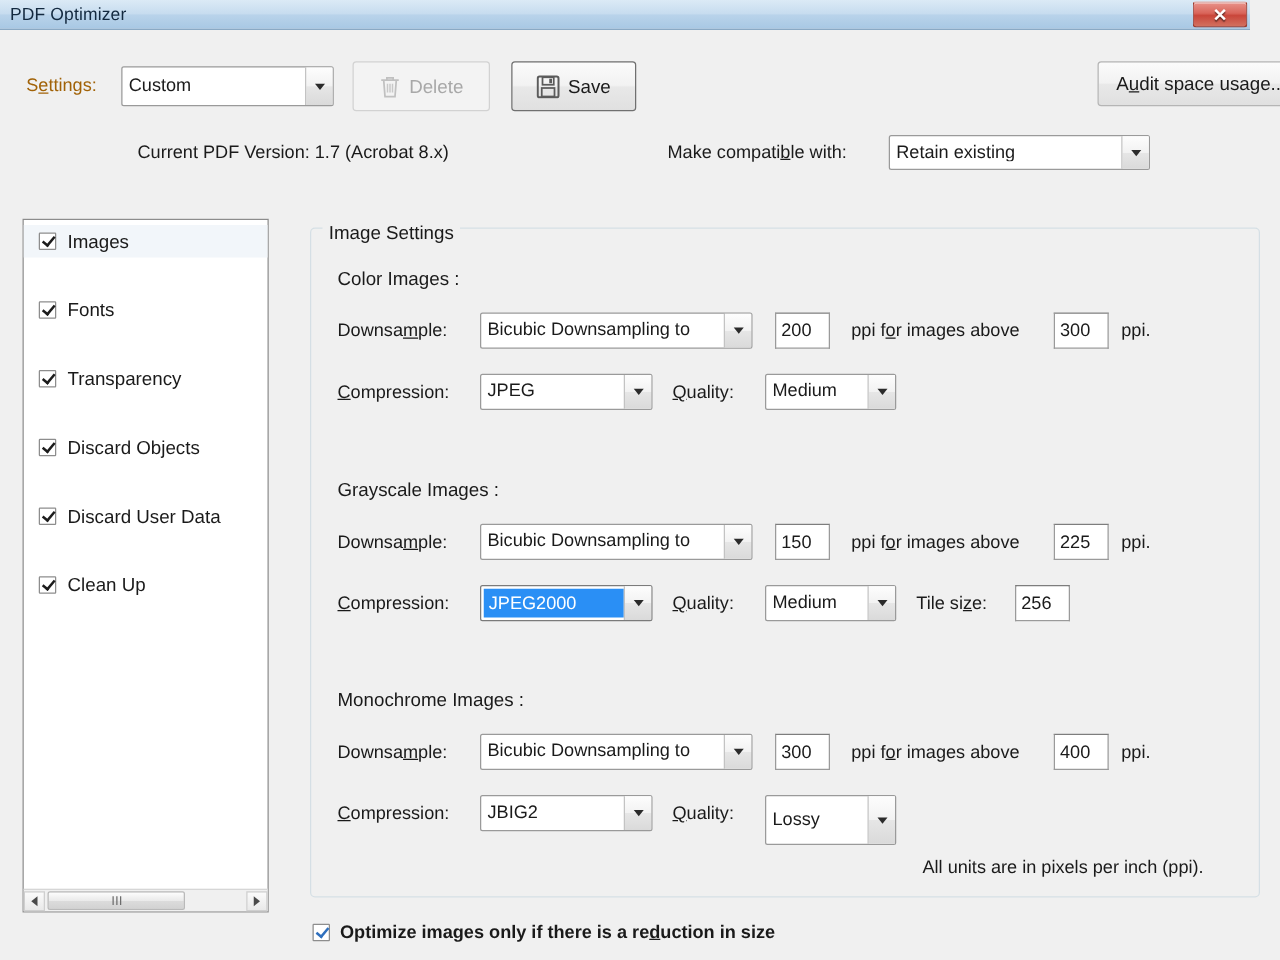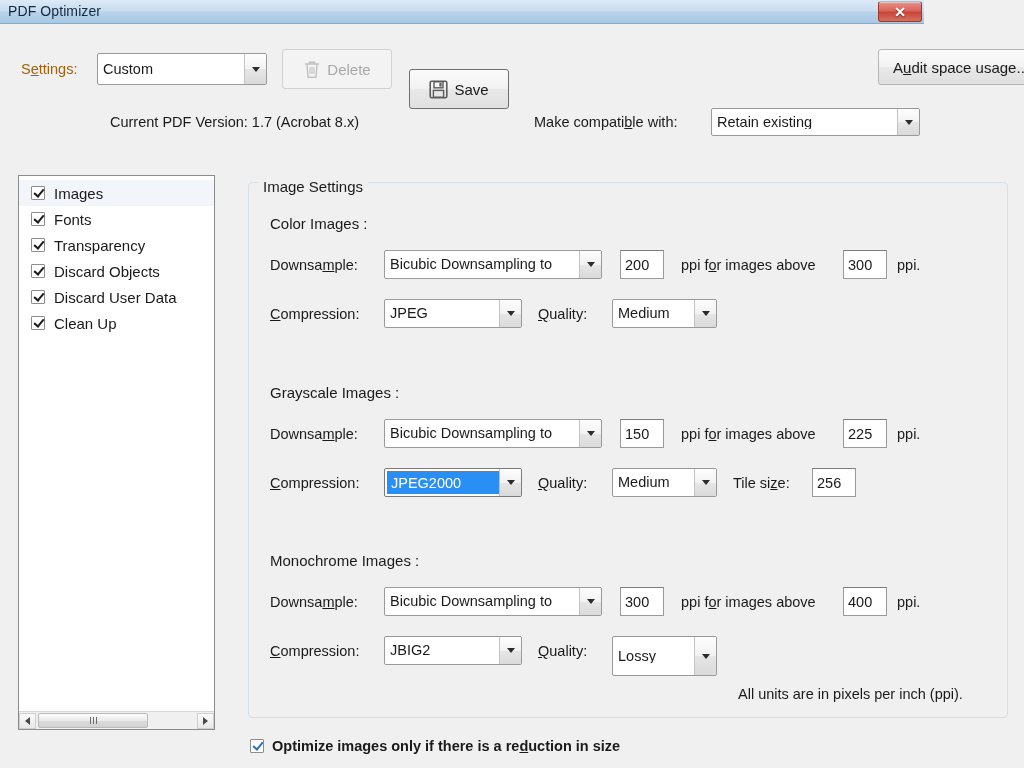--- a/index.html
+++ b/index.html
@@ -9,21 +9,21 @@
     overflow: hidden;
     background: #f0f0f0;
     font-family: "Liberation Sans", sans-serif;
     font-size: 14.5px;
     color: #1a1a1a;
   }
   #app { position: relative; width: 1024px; height: 768px; background: #f0f0f0; }
 
   
   .titlebar {
-    position: absolute; left: 0; top: 0; width: 924px; height: 24px;
+    position: absolute; left: 0; top: 0; width: 1000px; height: 24px;
     background: linear-gradient(to bottom, #dbeaf6 0%, #c7dcef 48%, #b9d3ea 52%, #a8c8e4 100%);
     border-bottom: 1px solid #8aa9c4;
   }
   .titlebar-text {
     position: absolute; left: 8px; top: 3px;
     font-size: 14px; color: #13293f; letter-spacing: .1px;
   }
   .close-btn {
     position: absolute; right: 2px; top: 1px; width: 44px; height: 21px;
     border-radius: 3px;
@@ -73,31 +73,31 @@
     padding: 0 4px; font-size: 14.5px;
   }
 
   .btn {
     position: absolute;
     background: linear-gradient(to bottom, #fbfbfb 0%, #f2f2f2 48%, #e8e8e8 52%, #e0e0e0 100%);
     border: 1px solid #b5b5b5; border-radius: 3px;
     display: flex; align-items: center; justify-content: center; gap: 6px;
     font-size: 15px;
   }
-  .btn.strong { border-color: #707070; margin-top: 20px; }
+  .btn.strong { border-color: #707070; }
   .btn.disabled { color: #a8a8a8; border-color: #d2d2d2; background: #f3f3f3; }
 
   
   .listpanel {
     position: absolute; background: #fff;
     border: 1px solid #8c8c8c;
   }
   .listrow {
     display: flex; align-items: center; gap: 9px;
-    height: 26px; padding-left: 12px; font-size: 15px;
+    height: 26px; padding-left: 12px; font-size: 15px; margin-top: 29px;
   }
   .listrow.sel { background: #f2f6fa; }
   .cbx {
     width: 14px; height: 14px; flex: 0 0 auto;
     border: 1px solid #8d8d8d; background: #fff;
     position: relative; border-radius: 1px;
   }
   .cbx::after {
     content: ""; position: absolute; left: 4px; top: 0px;
     width: 4px; height: 8px; border: solid #1c1c1c;

